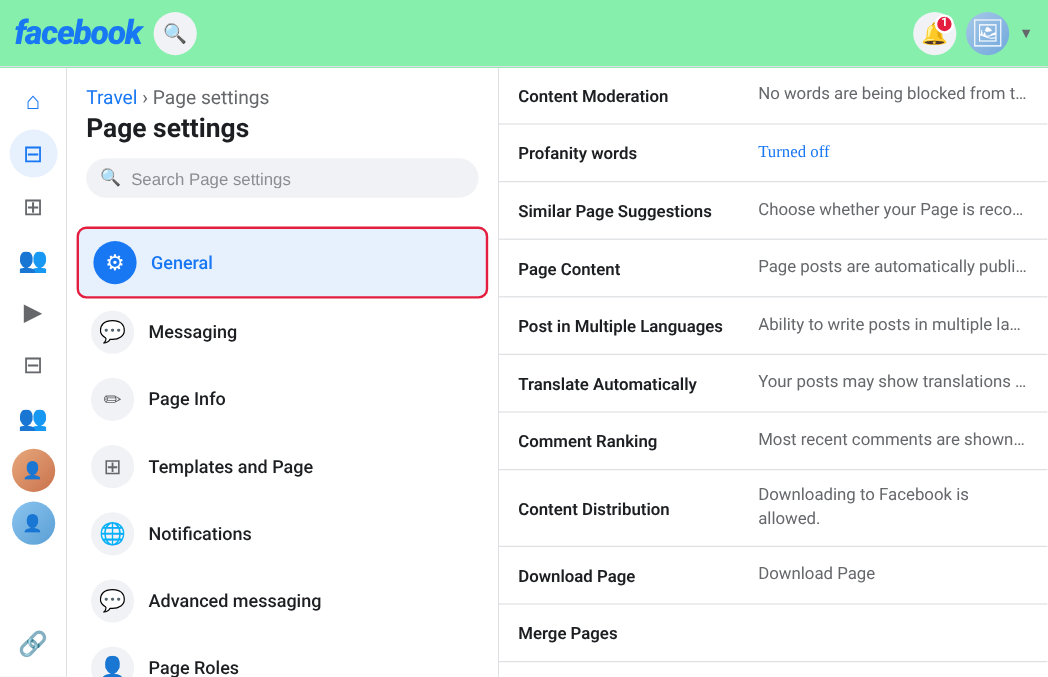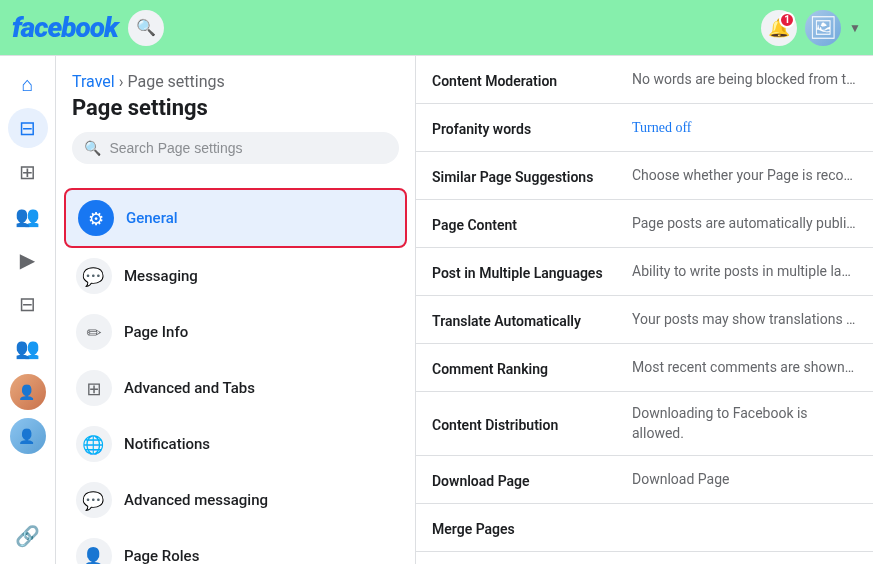--- a/index.html
+++ b/index.html
@@ -309,21 +309,21 @@
       <div class="nav-item">
         <div class="nav-icon gray">💬</div>
         <span>Messaging</span>
       </div>
       <div class="nav-item">
         <div class="nav-icon gray">✏</div>
         <span>Page Info</span>
       </div>
       <div class="nav-item">
         <div class="nav-icon gray">⊞</div>
-        <span>Advanced and Tabs</span>
+        <span>Templates and Page</span>
       </div>
       <div class="nav-item">
         <div class="nav-icon gray">🌐</div>
         <span>Notifications</span>
       </div>
       <div class="nav-item">
         <div class="nav-icon gray">💬</div>
         <span>Advanced messaging</span>
       </div>
       <div class="nav-item">

